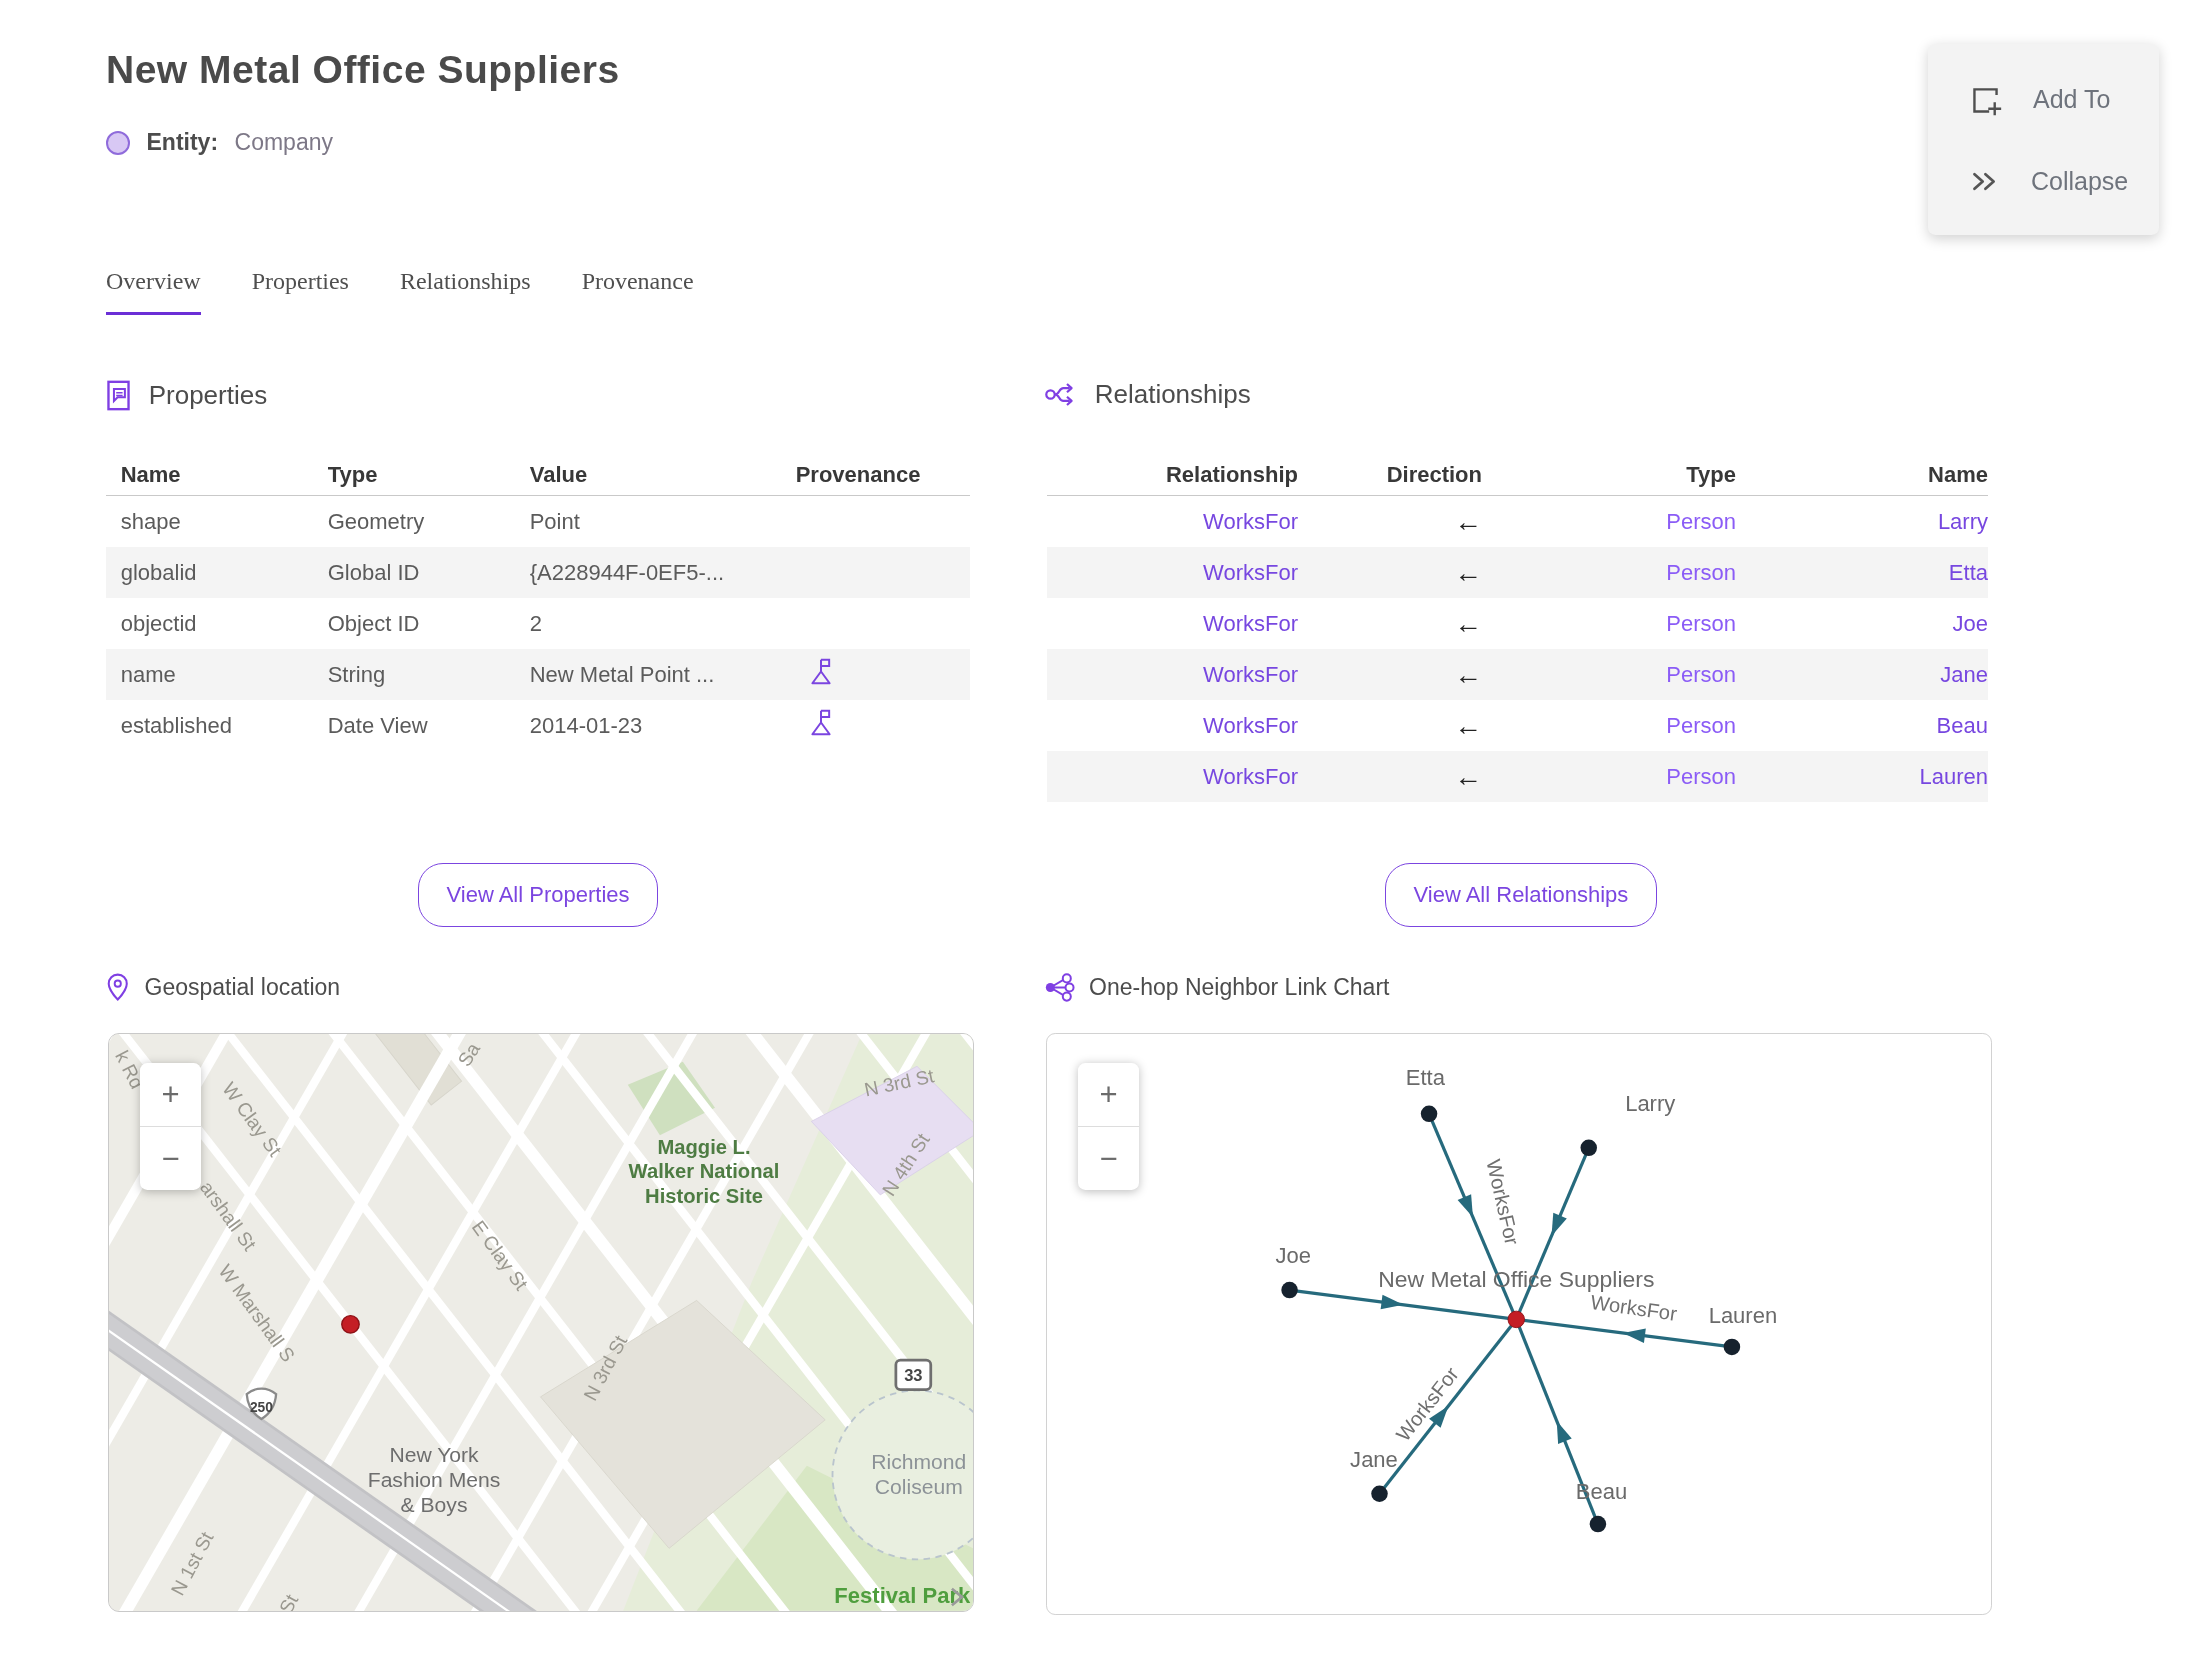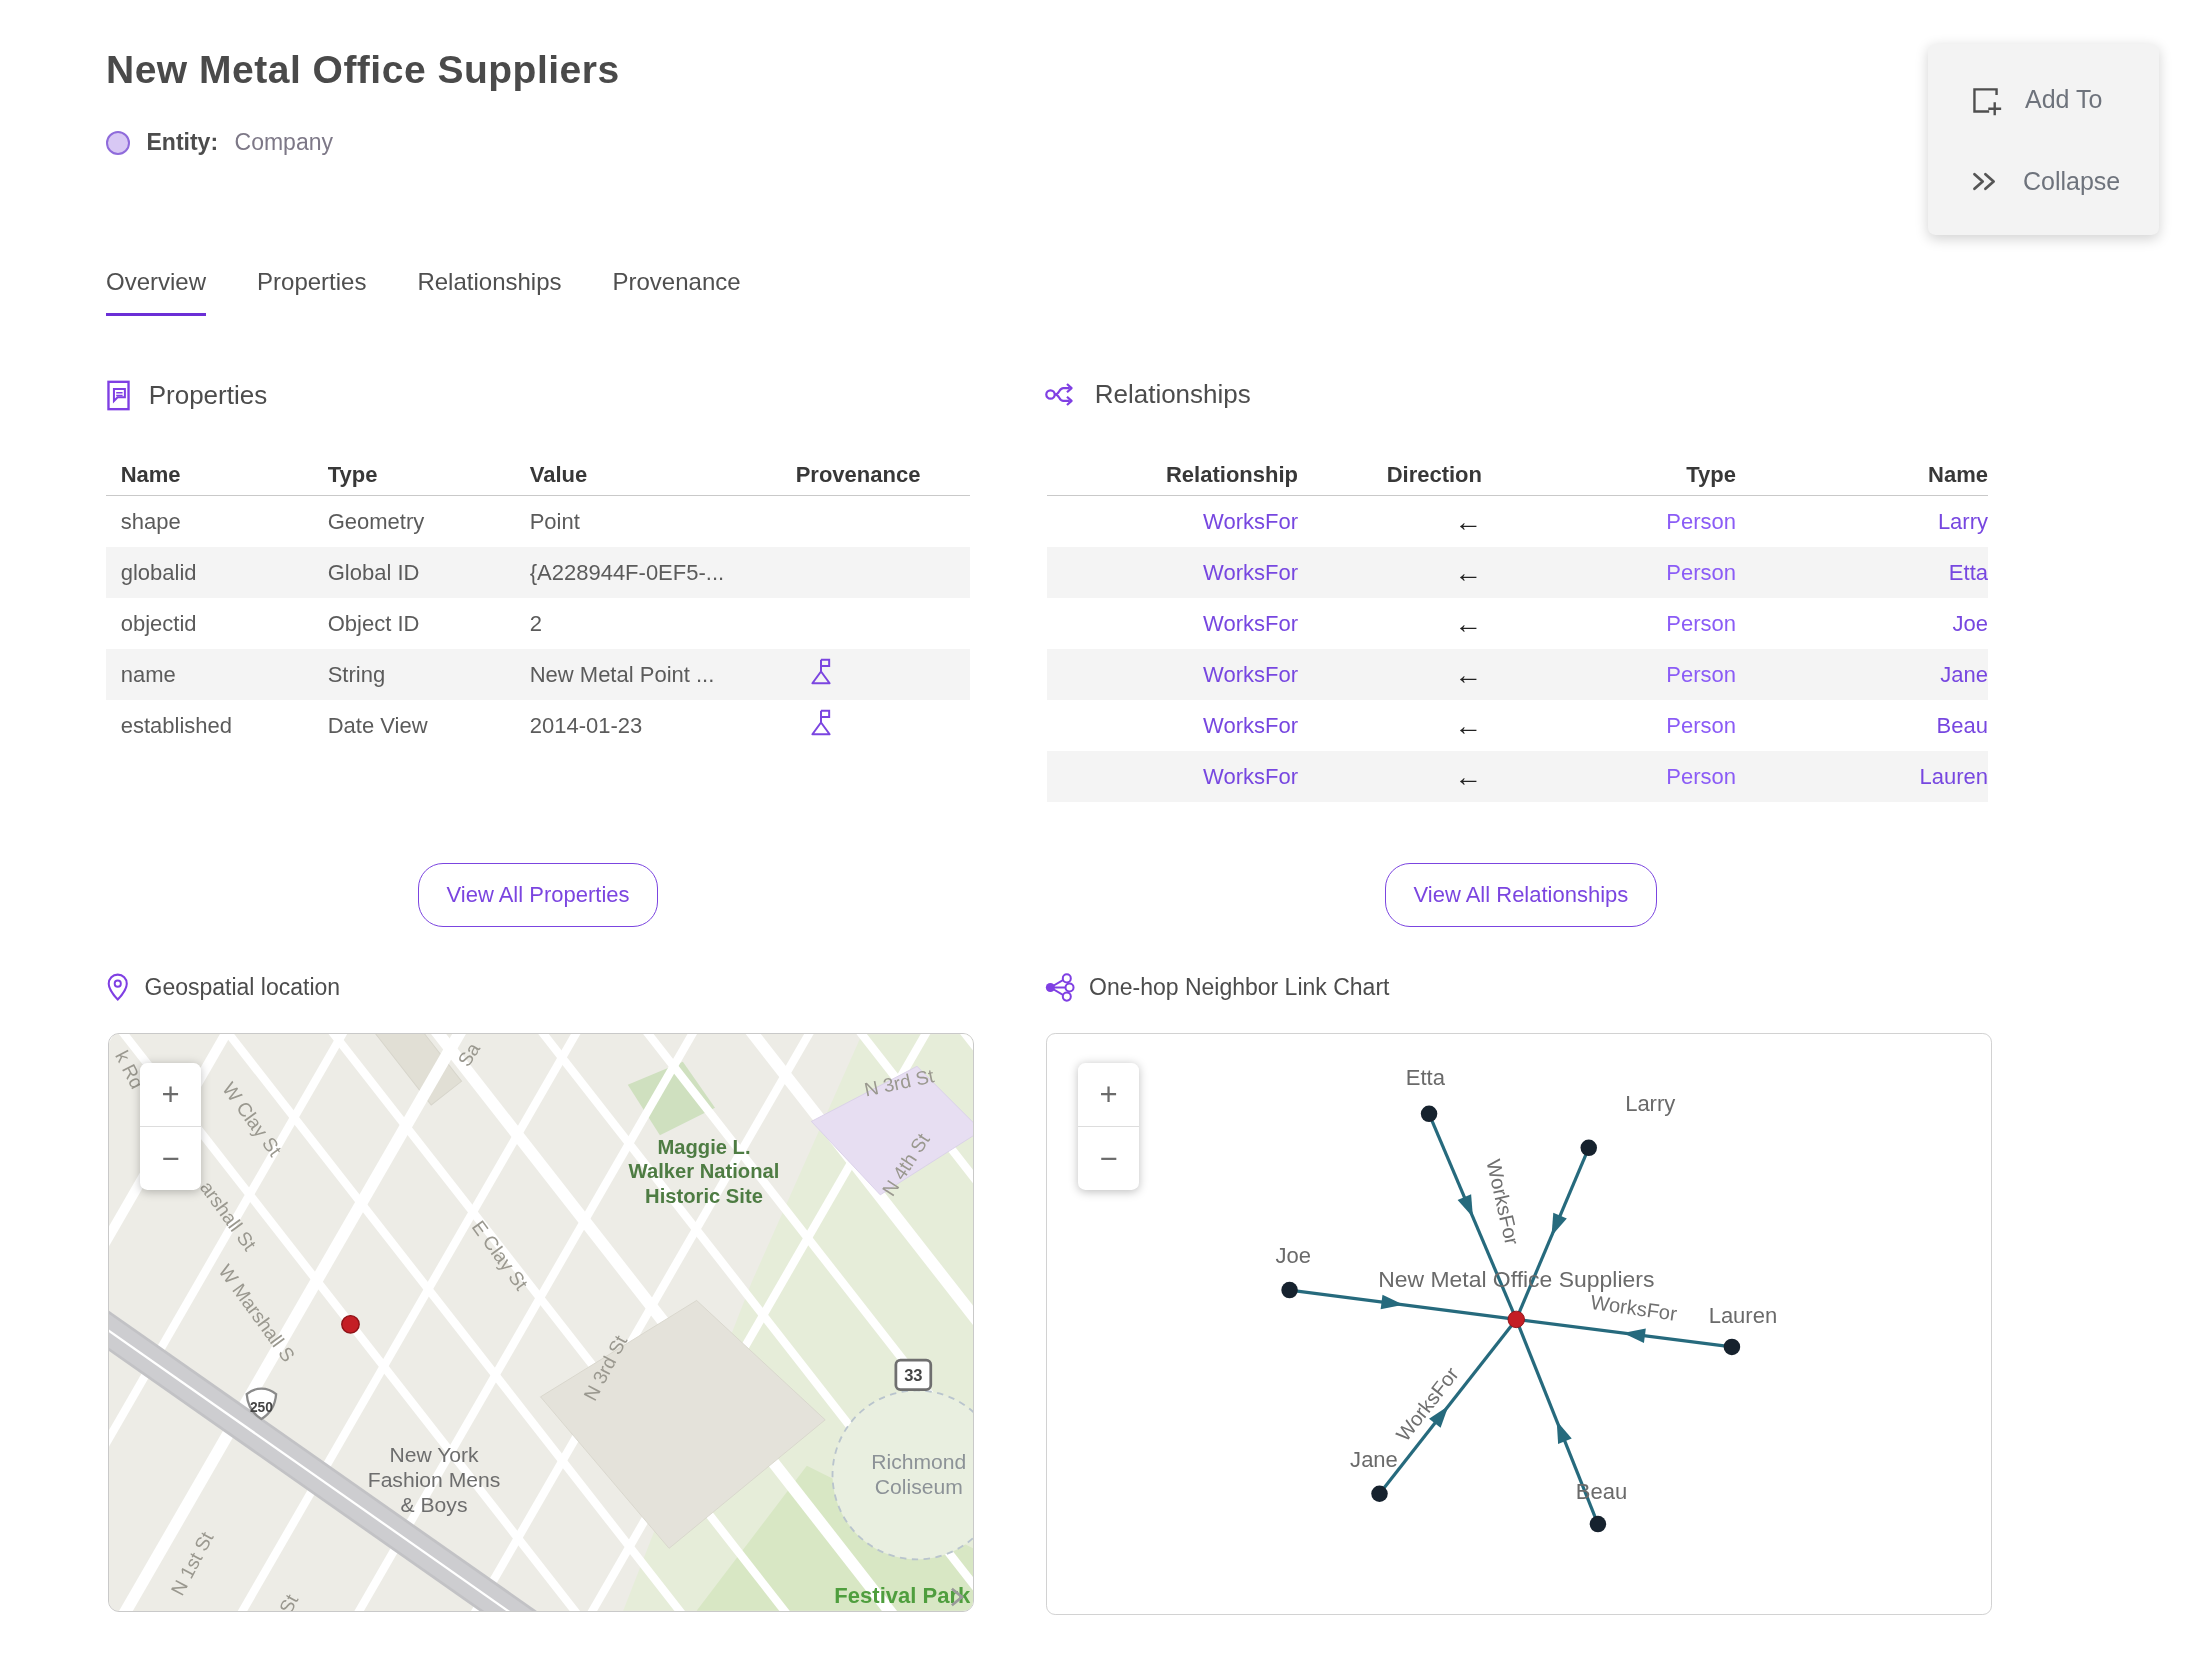--- a/index.html
+++ b/index.html
@@ -10,25 +10,25 @@
   
   .page-title{left:106px;top:48px;font-size:39px;font-weight:bold;color:#4a4a4a;letter-spacing:0.5px;}
   .entity-row{left:106px;top:129px;display:flex;align-items:center;gap:16.5px;font-size:23px;justify-content:center;}
   .entity-dot{width:24px;height:24px;border-radius:50%;background:#d8c8f4;border:2.8px solid #8f6bdb;box-sizing:border-box;}
   .entity-label{font-weight:bold;color:#4c4c4c;}
   .entity-type{color:#7d7887;}
 
   
   .action-card{left:1928px;top:44px;width:231px;height:191px;background:#f3f3f3;border-radius:7.3px;
                box-shadow:0 3.7px 13px rgba(0,0,0,.18);display:flex;flex-direction:column;justify-content:space-around;padding:13px 0;box-sizing:border-box;}
-  .action-item{display:flex;align-items:center;gap:22px;padding-left:40px;font-size:25px;color:#6e737c;cursor:pointer;}
+  .action-item{display:flex;align-items:center;gap:30px;padding-left:40px;font-size:25px;color:#6e737c;cursor:pointer;}
   .action-item svg{flex:0 0 auto;}
 
   
-  .tabs{left:106px;top:268px;display:flex;gap:51px;font-size:24px;color:#4f4f4f;}
+  .tabs{left:106px;top:268px;display:flex;gap:51px;font-size:24px;color:#4f4f4f;font-family:Liberation Serif, serif;}
   .tab{padding-bottom:16.5px;border-bottom:3.7px solid transparent;cursor:pointer;}
   .tab.active{border-bottom-color:#6b2fd6;}
 
   
   .sect-head{display:flex;align-items:center;gap:14.7px;font-size:26px;color:#4c4c4c;}
   .sub-head{display:flex;align-items:center;gap:13px;font-size:23px;color:#4c4c4c;}
 
   
   .dtable{position:absolute;font-size:22px;}
   .dtable .hrow{display:grid;align-items:center;height:40px;font-weight:bold;color:#383838;border-bottom:0.9px solid #c9c9c9;}

